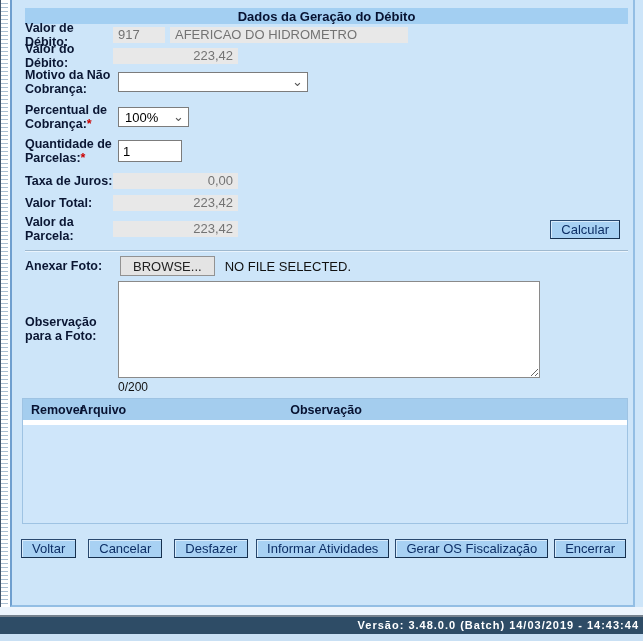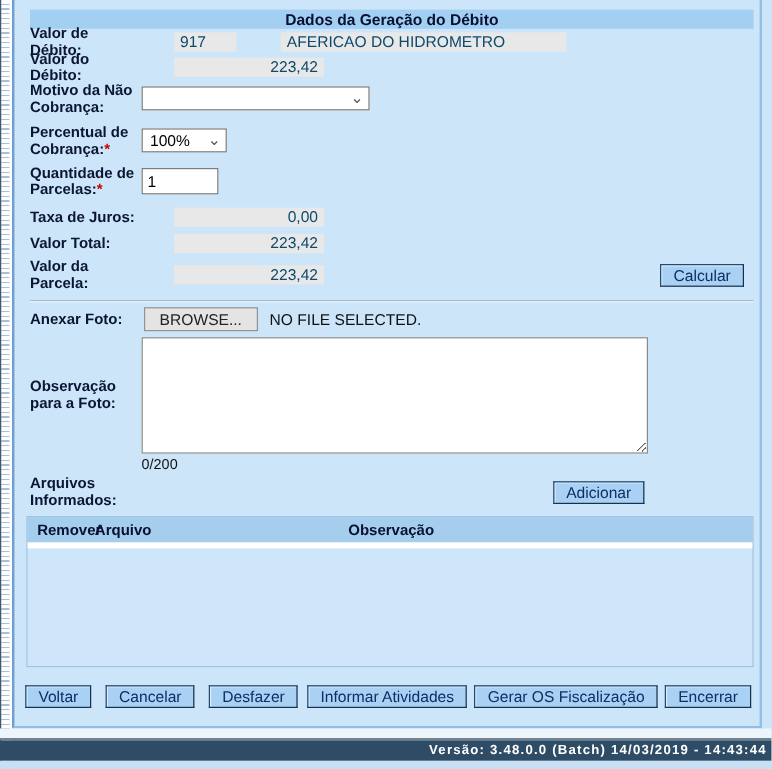--- a/index.html
+++ b/index.html
@@ -29,21 +29,21 @@
   }
   .header-band {
     height: 16px; background: #a3cff2; text-align: center;
     font-weight: bold; font-size: 13px; line-height: 17px; color: #071231;
   }
   .row { display: flex; align-items: center; }
   .lbl { width: 88px; font-weight: bold; font-size: 12.5px; line-height: 14px; flex-shrink: 0; }
   .req { color: #cc0000; font-weight: bold; }
   .graybox {
     background: #e8e8e8; height: 16px; line-height: 16px; font-size: 13px;
-    color: #0c4a6e; padding: 0 5px; overflow: hidden; white-space: nowrap; margin-left: 32px;
+    color: #737373; padding: 0 5px; overflow: hidden; white-space: nowrap;
   }
   .num { text-align: right; width: 125px; }
   .code { width: 52px; margin-right: 5px; }
   .desc { width: 238px; }
   .selectbox {
     margin-left: 5px; background: #fff; border: 1px solid #7c7c7c; height: 20px;
     display: flex; align-items: center; justify-content: space-between;
     padding: 0 4px 0 6px; font-size: 13px; color: #000; cursor: default;
   }
   .chev { color: #555; font-size: 13px; line-height: 10px; margin-left: 8px; }
@@ -171,26 +171,20 @@
     <span class="nofile">NO FILE SELECTED.</span>
   </div>
 
   <div class="row row-obs">
     <span class="lbl">Observação para a Foto:</span>
     <textarea class="obs-textarea" style=""></textarea>
   </div>
 
   <div class="counter">0/200</div>
 
-  <div class="row row-arquivos">
-    <span class="lbl">Arquivos Informados:</span>
-    <span class="adicionar-wrap">
-      <button class="btn">Adicionar</button>
-    </span>
-  </div>
 
   <div class="table-box">
     <div class="thead">
       <span class="th-remover">Remover</span>
       <span class="th-arquivo">Arquivo</span>
       <span class="th-observacao">Observação</span>
     </div>
     <div class="tbody-strip"></div>
   </div>
 

